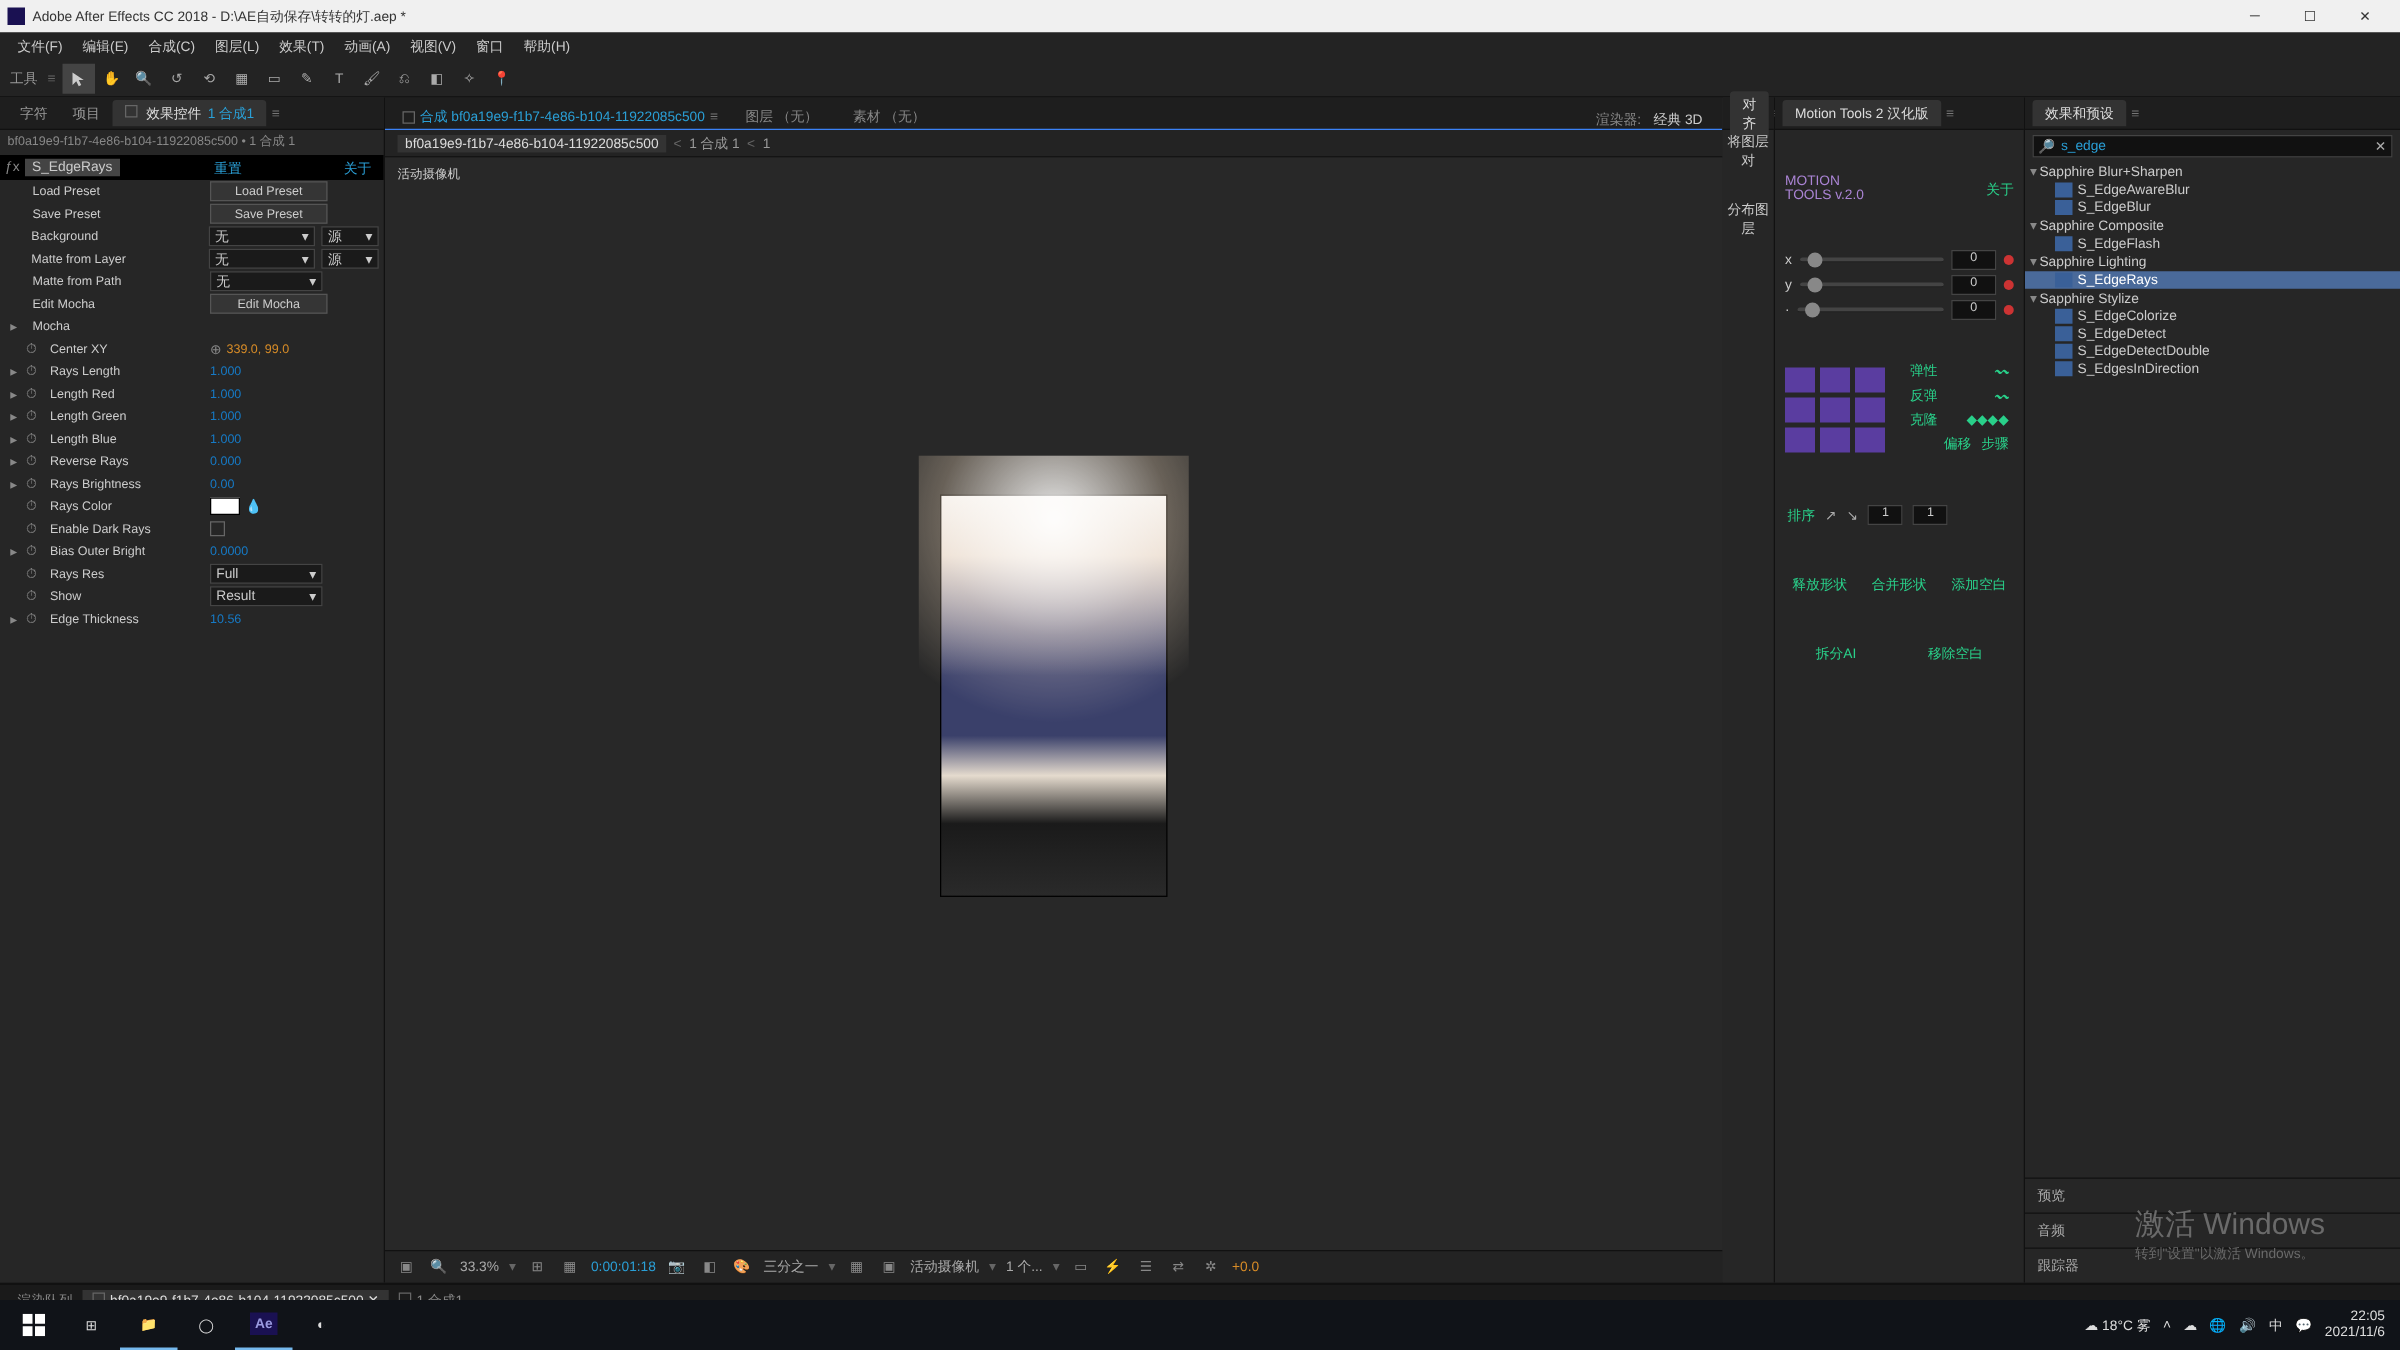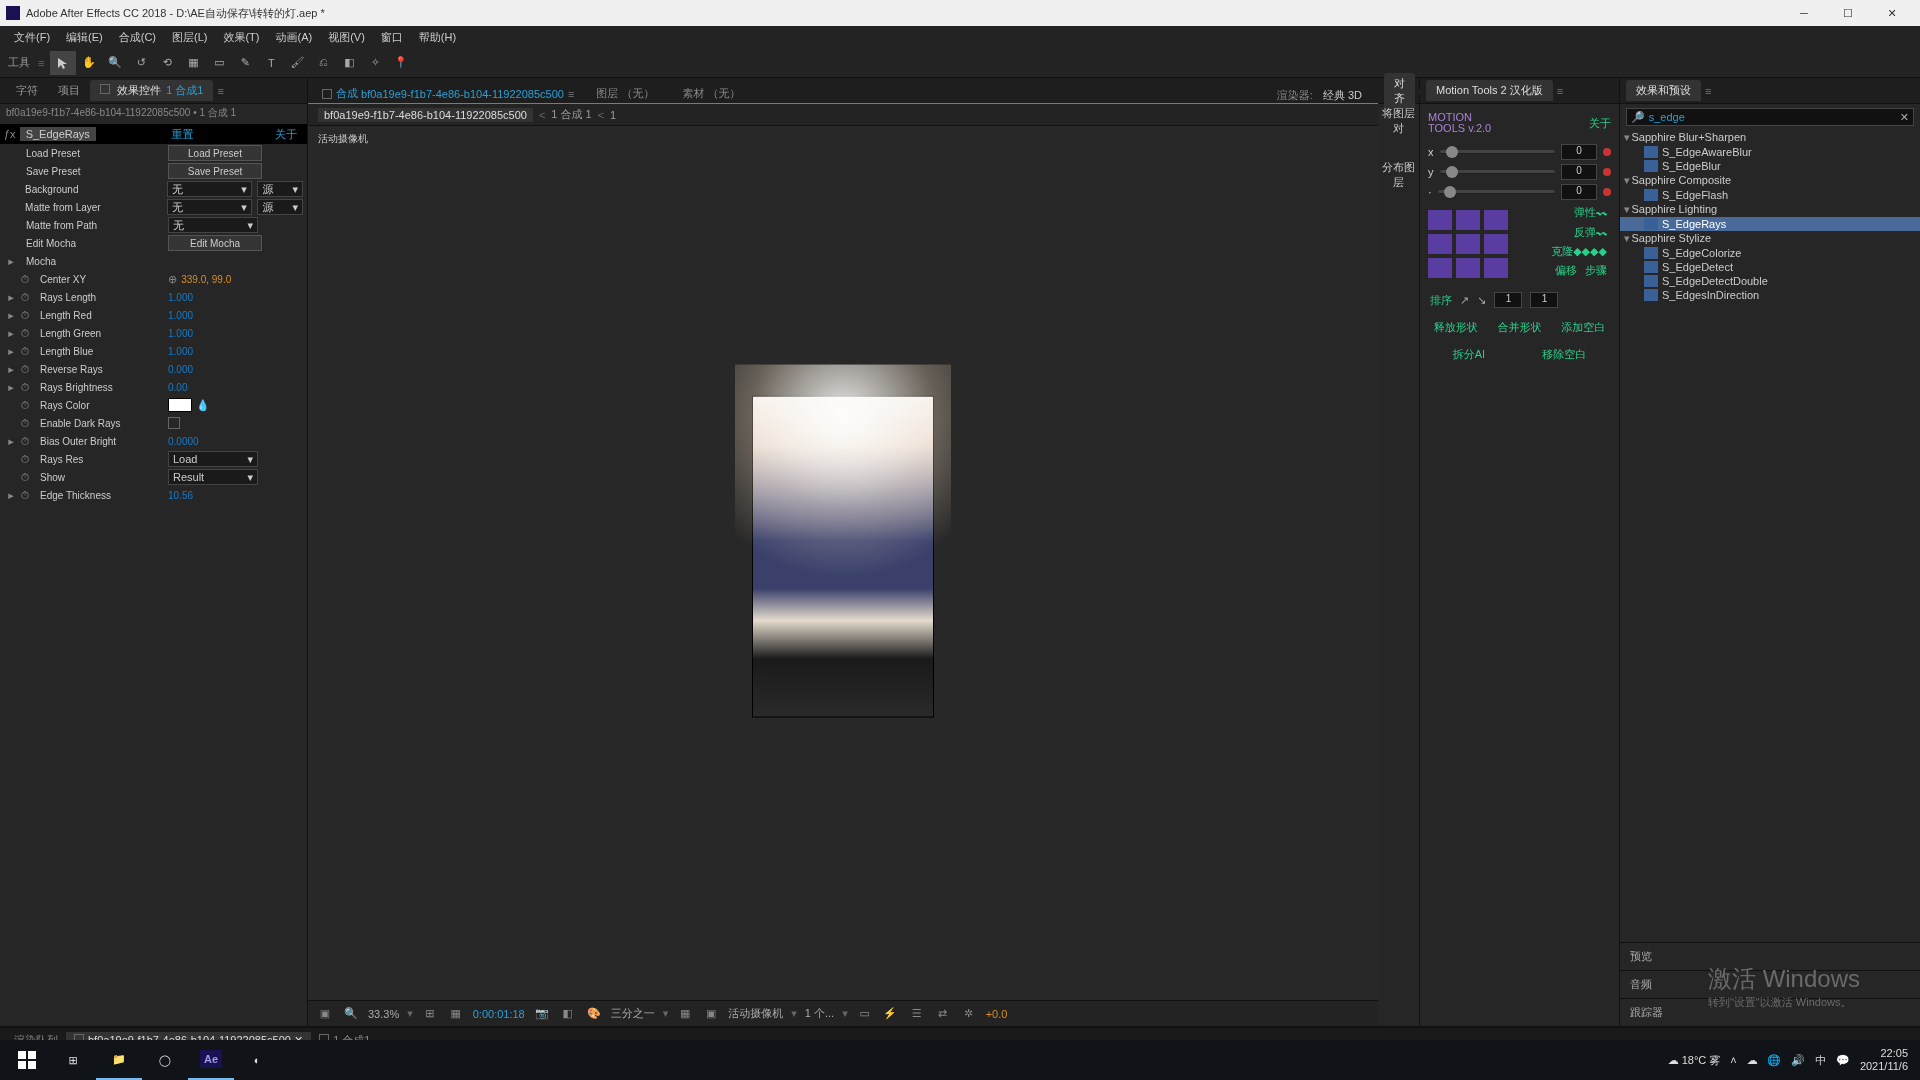--- a/index.html
+++ b/index.html
@@ -19,21 +19,21 @@
 .toolbar { height:30px; background:#232323; border-bottom:1px solid #111; display:flex; align-items:center; padding:0 8px; }
 .toolbar .lbl { margin-right:8px; color:#999; }
 .toolbar .tool, .toolbar .sep { width:26px; height:24px; display:flex; align-items:center; justify-content:center; color:#aaa; }
 .toolbar .tool.active { background:#444; }
 
 
 .main { display:flex; height:calc(1080px - 26px - 22px - 30px - 54px); }
 .col-left { width:308px; display:flex; flex-direction:column; background:#262626; border-right:1px solid #111; }
 .col-center { flex:1; display:flex; flex-direction:column; }
 .col-right1 { width:42px; background:#262626; border-right:1px solid #111; }
-.col-right2 { width:200px; background:#262626; border-right:1px solid #111; display:flex; flex-direction:column; }
+.col-right2 { width:200px; background:#262626; border-right:1px solid #111; display:flex; flex-direction:column;gap:28px; }
 .col-right3 { width:300px; background:#262626; display:flex; flex-direction:column; }
 
 .panel-tabs { height:26px; display:flex; align-items:center; padding:0 6px; border-bottom:1px solid #111; background:#1e1e1e;}
 .panel-tabs .tab { padding:3px 10px; color:#999; }
 .panel-tabs .tab.active { color:#ddd; background:#333; border-radius:3px 3px 0 0;}
 .panel-tabs .menu { margin-left:4px; color:#777;}
 
 
 .project-line { height:20px; padding:2px 6px; color:#888; font-size:10px;}
 .ec { flex:1; overflow:auto; font-size:11px; }
@@ -74,21 +74,21 @@
 .mt-head { display:flex; justify-content:space-between; padding:8px; align-items:center;}
 .mt-head .logo { color:#aa84d4; font-size:9px; line-height:1;}
 .mt-head .about { color:#29d08a;}
 .mt-sliders .srow { display:flex; align-items:center; gap:6px; padding:2px 8px;}
 .mt-sliders .track { flex:1; height:4px; background:#444; border-radius:2px; position:relative;}
 .mt-sliders .thumb { position:absolute; top:-4px; left:6px; width:12px; height:12px; background:#888; border-radius:50%;}
 .mt-sliders .num { width:36px; height:16px; background:#111; border:1px solid #444; text-align:center; font-size:10px;}
 .mt-sliders .dot { width:8px;height:8px;background:#c33; border-radius:50%;}
 .mt-grid { display:grid; grid-template-columns:repeat(3,1fr); gap:4px; padding:8px;}
 .mt-grid .cell { background:#5a3da0; height:20px;}
-.mt-row { display:flex; align-items:center; justify-content:flex-end; padding:2px 12px;}
+.mt-row { display:flex; align-items:center; justify-content:space-between; padding:2px 12px;}
 .mt-row .g { color:#29d08a;}
 .mt-row2 { display:flex; justify-content:space-around; padding:6px 4px;}
 .mt-row2 span { color:#29d08a;}
 .mt-seq { display:flex; align-items:center; gap:8px; padding:6px 10px;}
 .mt-seq .g { color:#29d08a;}
 .mt-seq .inp { width:28px;height:16px;background:#111;border:1px solid #444;text-align:center;font-size:10px;}
 
 
 .search { margin:4px 6px; height:18px; background:#111; border:1px solid #444; display:flex; align-items:center; padding:0 4px;}
 .search span.icon{ color:#888; margin-right:4px;}
@@ -311,21 +311,21 @@
           <span class="tw">▸</span>
           <span class="sw">⏱</span>
           <span class="label" style="flex:0 0 136px">Bias Outer Bright</span>
           <span class="val">0.0000</span>
         </div>
       <div class="row">
           <span class="tw"></span>
           <span class="sw">⏱</span>
           <span class="label" style="flex:0 0 136px">Rays Res</span>
           <span class="dd">
-            <span>Load</span>
+            <span>Full</span>
             <span>▾</span>
           </span>
         </div>
       <div class="row">
           <span class="tw"></span>
           <span class="sw">⏱</span>
           <span class="label" style="flex:0 0 136px">Show</span>
           <span class="dd">
             <span>Result</span>
             <span>▾</span>

